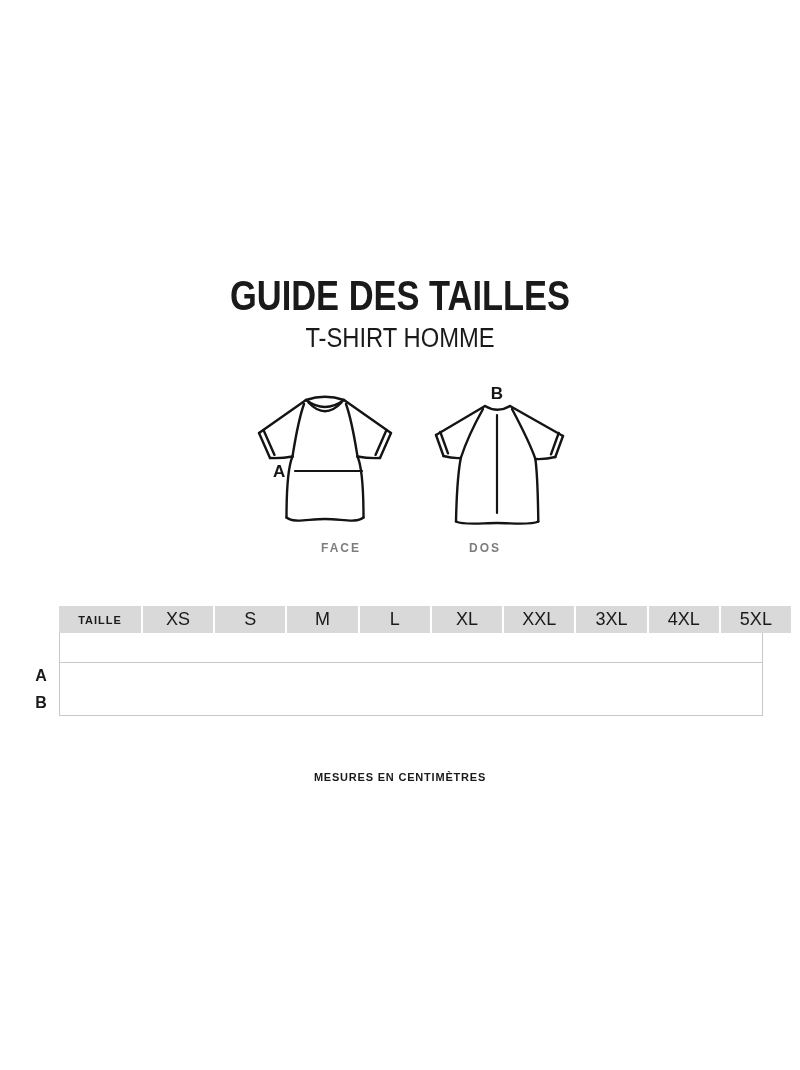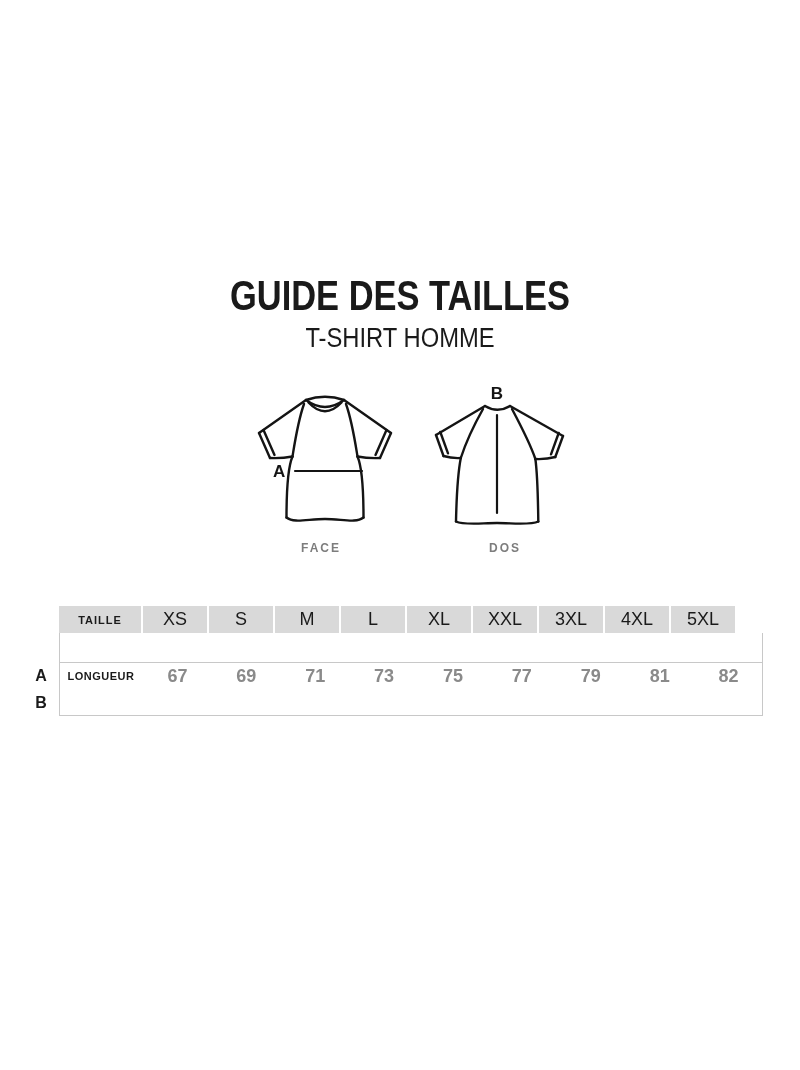--- a/index.html
+++ b/index.html
@@ -13,26 +13,26 @@
   .subtitle{position:absolute;top:324px;left:0;width:800px;text-align:center;
          font-size:27px;font-weight:500;line-height:28px;
          transform:scaleX(0.88);transform-origin:50% 50%;white-space:nowrap;}
 
   
   .fig{position:absolute;}
   .fig-front{left:240px;top:385px;width:170px;height:150px;}
   .fig-back{left:412px;top:383px;width:170px;height:155px;}
   .caption{position:absolute;top:541px;width:170px;text-align:center;
            font-size:12px;font-weight:700;letter-spacing:2px;color:#7d7d7d;}
-  .caption-front{left:236px;}
-  .caption-back{left:420px;}
+  .caption-front{left:256px;}
+  .caption-back{left:400px;}
 
   
   .cols{display:grid;grid-template-columns:82px repeat(9,1fr);column-gap:2px;}
-  .thead{position:absolute;left:59px;top:606px;width:676px;height:27px;}
+  .thead{position:absolute;left:59px;top:606px;width:732px;height:27px;}
   .hcell{background:#d9d9d9;display:flex;align-items:center;justify-content:center;
          font-size:18px;font-weight:400;}
   .hcell.corner{font-size:11px;font-weight:700;letter-spacing:1px;}
   .tbody{position:absolute;left:59px;top:633px;width:704px;height:83px;box-sizing:border-box;
          border-left:1px solid #c8c8c8;border-right:1px solid #c8c8c8;border-bottom:1px solid #c8c8c8;}
   .spacer-row{height:29px;border-bottom:1px solid #c8c8c8;}
   .trow{height:26px;align-items:center;}
   .rlabel{display:flex;align-items:center;justify-content:center;
           font-size:11px;font-weight:700;letter-spacing:0.5px;color:#1a1a1a;}
   .vcell{display:flex;align-items:center;justify-content:center;
@@ -111,31 +111,20 @@
     <div class="hcell">XXL</div>
     <div class="hcell">3XL</div>
     <div class="hcell">4XL</div>
     <div class="hcell">5XL</div>
   </div>
 
   <div class="tbody">
     <div class="spacer-row"></div>
 
 
-    <div class="trow cols">
-      <div class="rlabel">LONGUEUR</div>
-      <div class="vcell">67</div>
-      <div class="vcell">69</div>
-      <div class="vcell">71</div>
-      <div class="vcell">73</div>
-      <div class="vcell">75</div>
-      <div class="vcell">77</div>
-      <div class="vcell">79</div>
-      <div class="vcell">81</div>
-      <div class="vcell">82</div>
-    </div>
   </div>
 
   <div class="marker marker-a">A</div>
   <div class="marker marker-b">B</div>
 
+  <div class="footnote">MESURES EN CENTIMÈTRES</div>
 
 </div>
 
 </body></html>

